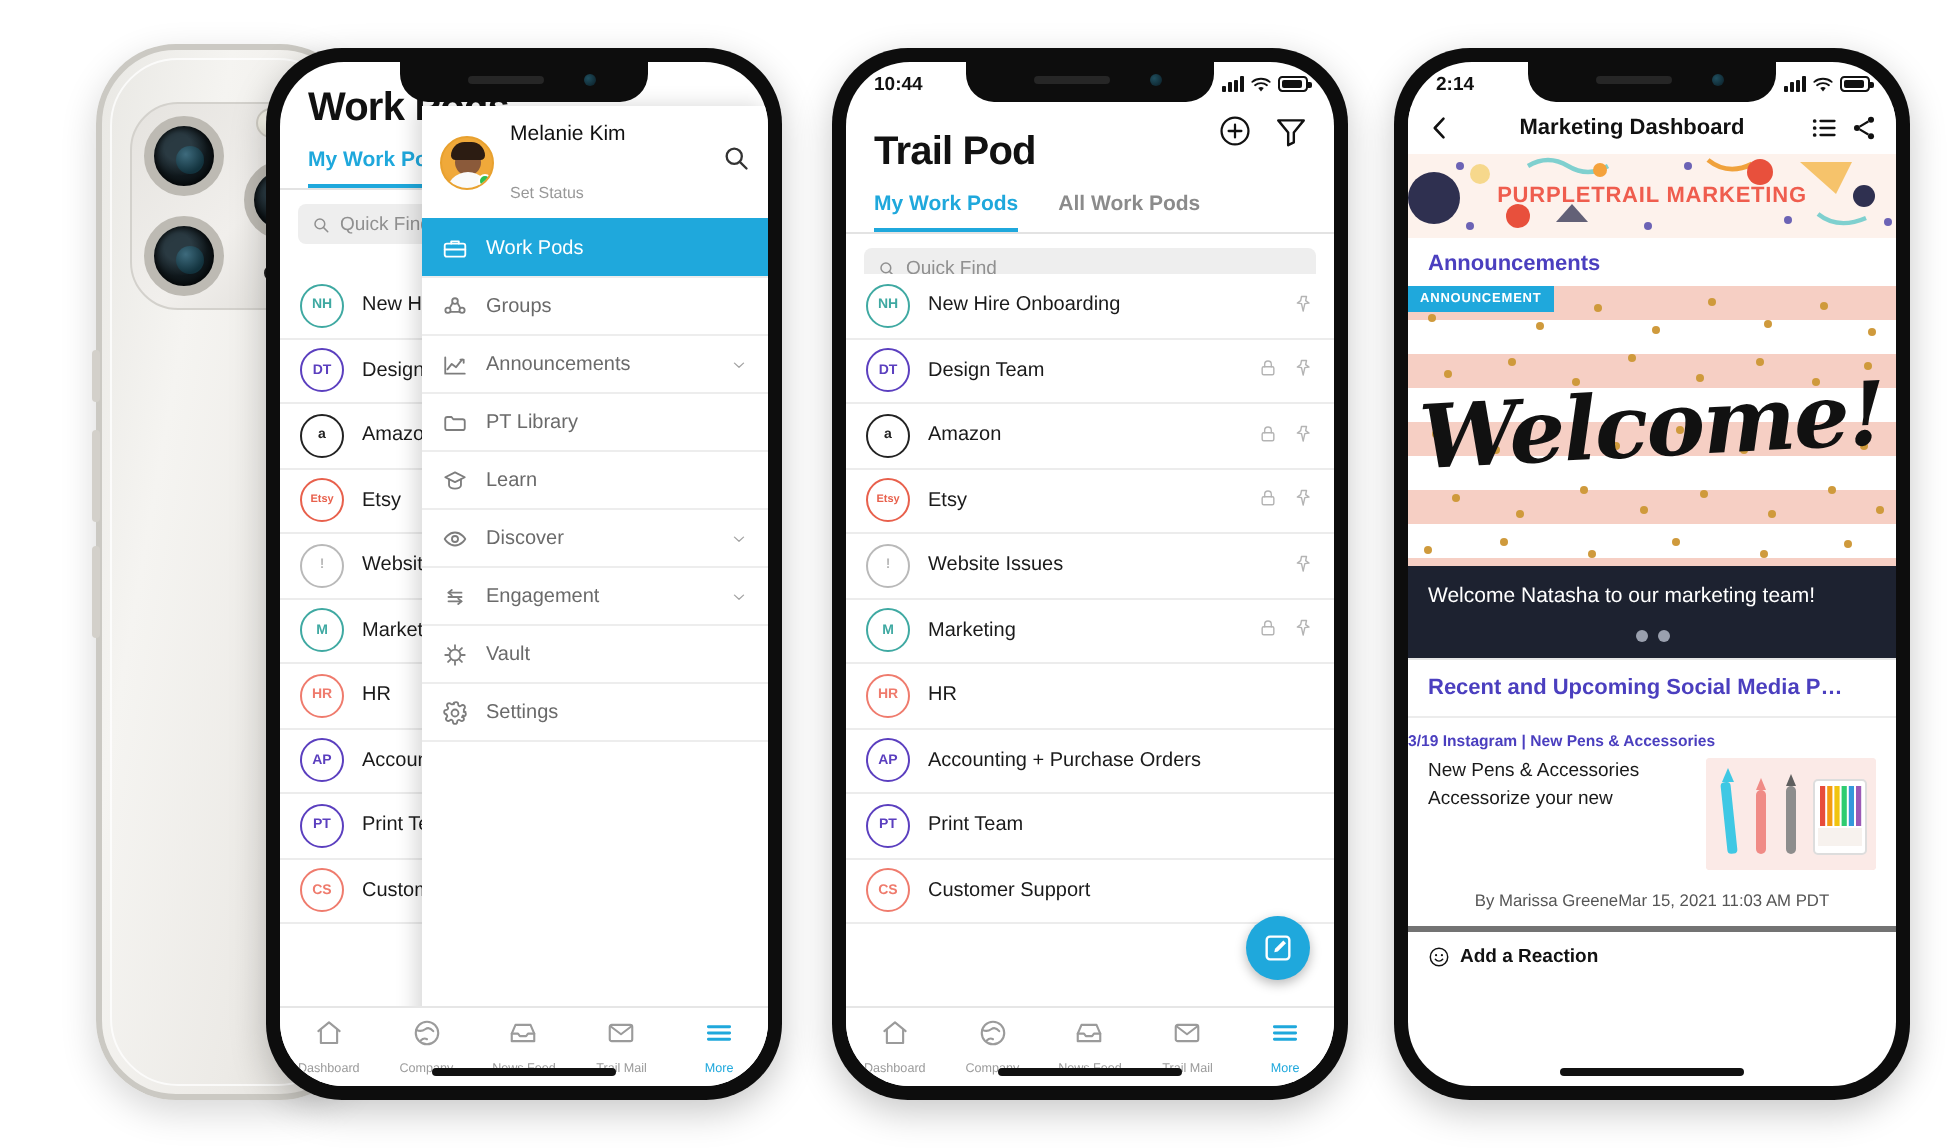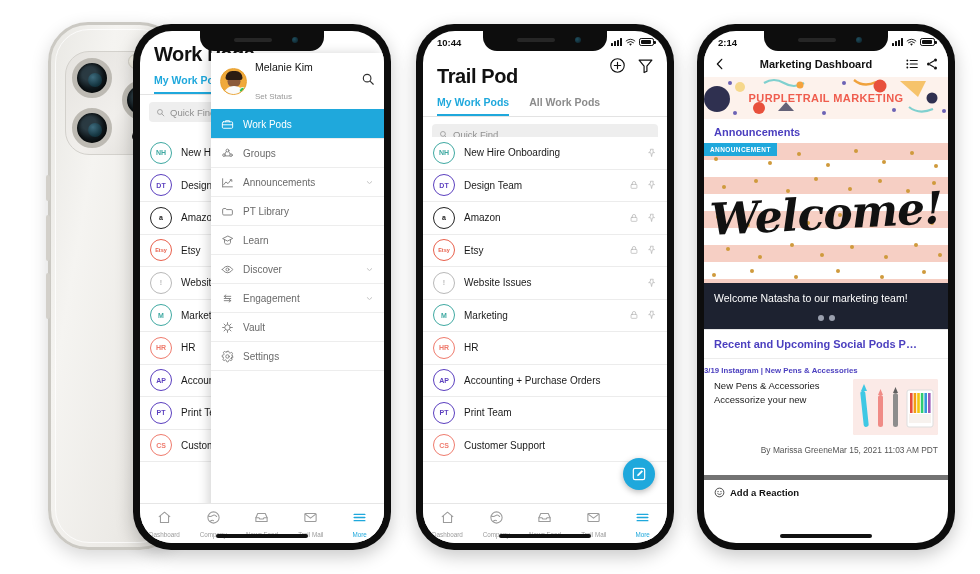--- a/index.html
+++ b/index.html
@@ -205,22 +205,22 @@
   .post-sec{ border-top:1px solid #e6e6e6; }
   .post-head{ font-size:11px; font-weight:bold; color:#4b3fbf; padding:8px 10px;
               white-space:nowrap; overflow:hidden; border-bottom:1px solid #ececec; }
   .post-meta{ font-size:7.8px; font-weight:bold; color:#4b3fbf; padding:7px 0 4px; }
   .post-body{ display:flex; gap:8px; padding:0 10px 6px; }
   .post-txt{ flex:1; font-size:9.5px; color:#1a1a1a; line-height:1.45; }
   .post-thumb{
     width:85px; height:56px; border-radius:2px; flex:none; position:relative; overflow:hidden;
     background: linear-gradient(180deg,#fbe9e7,#f7ded9);
   }
-  .post-foot{ display:flex; justify-content:flex-end; padding:4px 10px 20px;
-              font-size:8.4px; color:#555; border-bottom:5px solid #737373; }
+  .post-foot{ display:flex; justify-content:center; padding:4px 10px 8px;
+              font-size:8.4px; color:#555; border-bottom:3px solid #737373; }
   .reaction{ display:flex; align-items:flex-end; gap:5px; padding:7px 10px;
              font-size:9.5px; font-weight:bold; color:#111; }
 </style>
 </head>
 <body>
 
 <div class="stage">
 
   <div class="back-device">
     <div class="cam-module">
@@ -812,21 +812,21 @@
           <div class="welcome-script">Welcome!</div>
         </div>
         <div class="ann-cap">Welcome Natasha to our  marketing team!</div>
         <div class="dots">
             <i></i>
             <i></i>
           </div>
       </div>
 
       <div class="post-sec">
-        <div class="post-head">Recent and Upcoming Social Pods P…</div>
+        <div class="post-head">Recent and Upcoming Social Media P…</div>
         <div class="post-meta">3/19 Instagram | New Pens &amp; Accessories</div>
         <div class="post-body">
           <div class="post-txt">
             <div>New Pens &amp; Accessories</div>
             <div>Accessorize your new</div>
           </div>
           <div class="post-thumb">
             <svg width="85" height="56" viewBox="0 0 85 56">
               <rect width="85" height="56" fill="#fbeae7"></rect>
               <rect x="9" y="12" width="5" height="36" rx="2" fill="#3fc8e4" transform="rotate(-6 11 30)"></rect>

